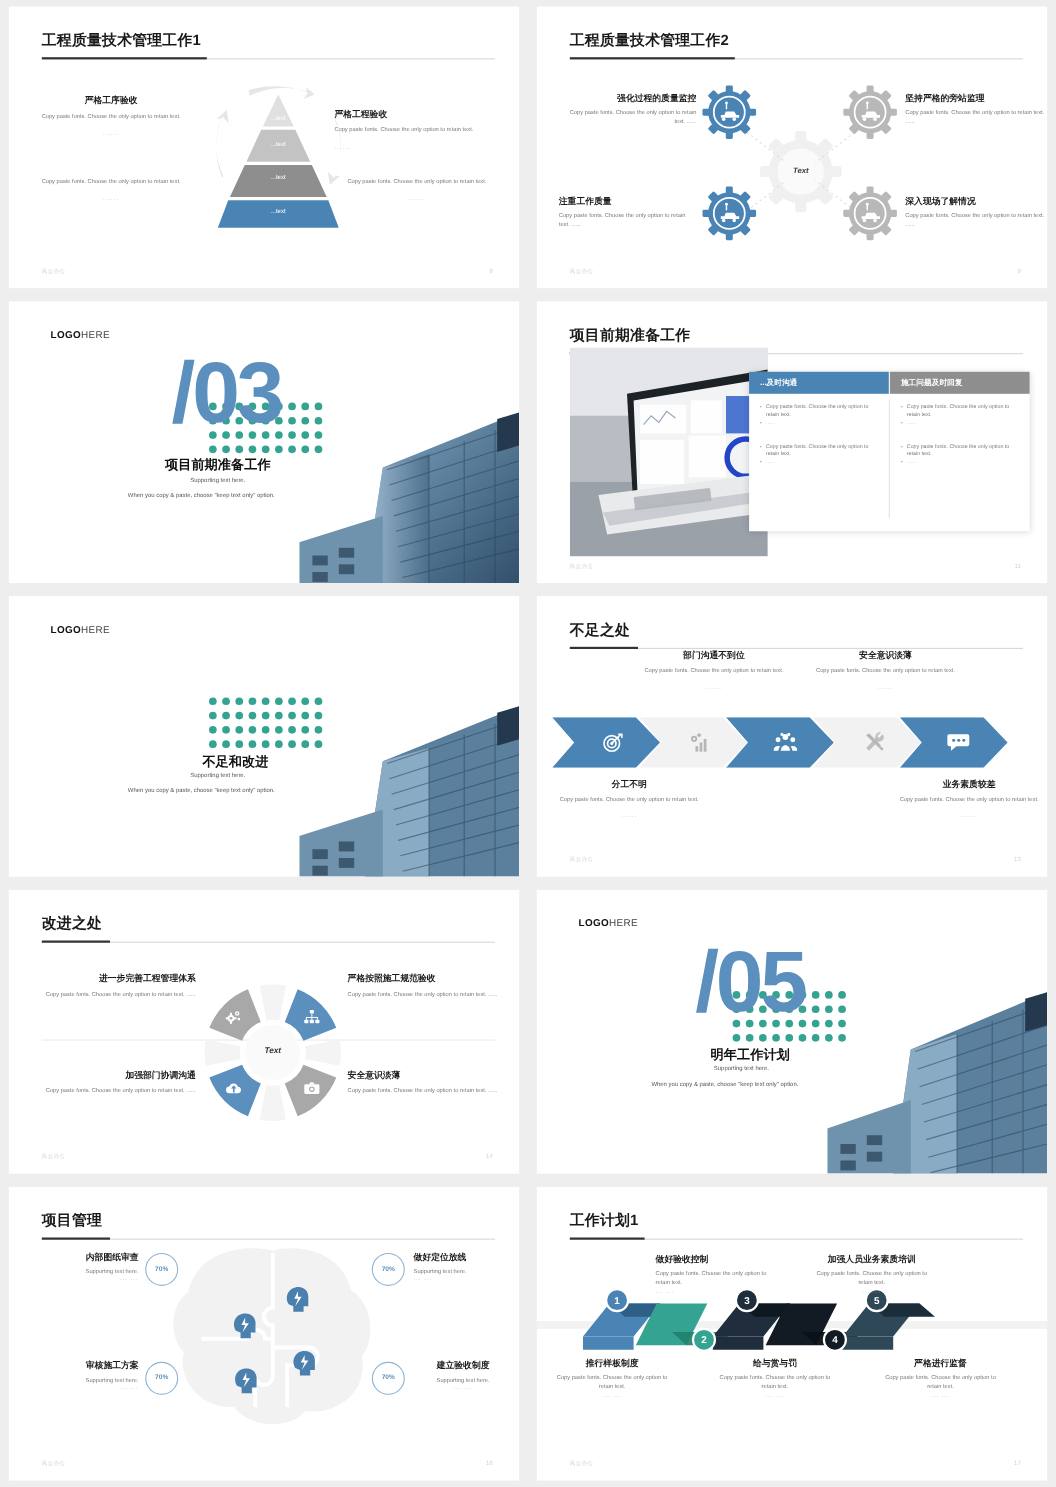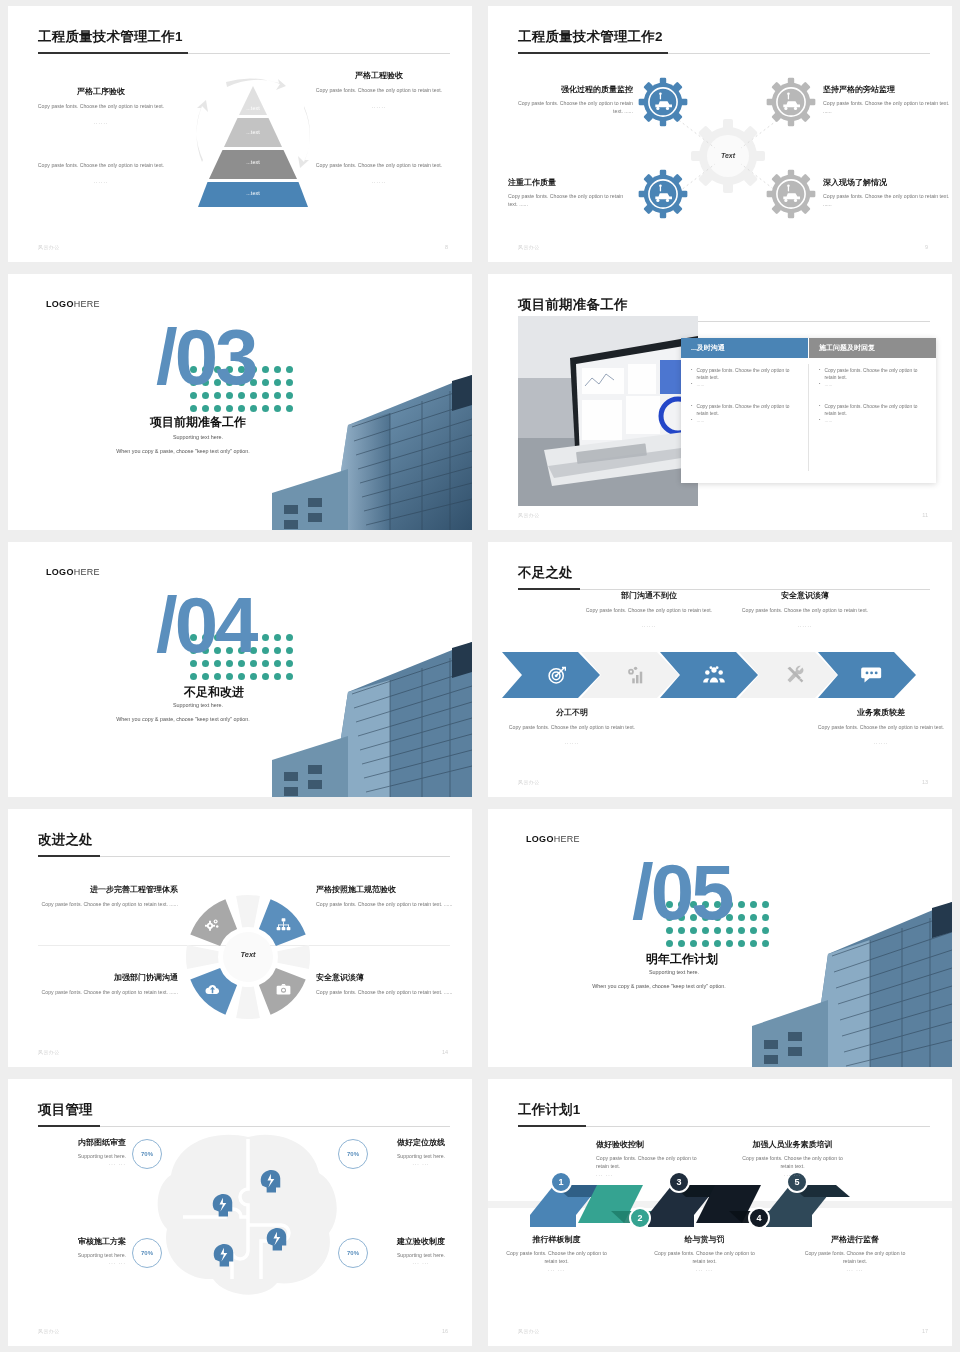--- a/index.html
+++ b/index.html
@@ -75,21 +75,21 @@
     <div style="position:absolute;left:18px;top:80px;width:150px;text-align:center">
       <div class="h3">严格工序验收</div>
       <div class="body-t" style="margin-top:5px">Copy paste fonts. Choose the only option to retain text.</div>
       <div class="dots-t" style="margin-top:9px">......</div>
     </div>
     <div style="position:absolute;left:18px;top:155px;width:150px;text-align:center">
       <div class="body-t">Copy paste fonts. Choose the only option to retain text.</div>
       <div class="dots-t" style="margin-top:9px">......</div>
     </div>
 
-    <div style="position:absolute;right:18px;top:64px;width:150px;text-align:center">
+    <div style="position:absolute;right:18px;top:92px;width:150px;">
       <div class="h3">严格工程验收</div>
       <div class="body-t" style="margin-top:5px">Copy paste fonts. Choose the only option to retain text.</div>
       <div class="dots-t" style="margin-top:9px">......</div>
     </div>
     <div style="position:absolute;right:18px;top:155px;width:150px;text-align:center">
       <div class="body-t">Copy paste fonts. Choose the only option to retain text.</div>
       <div class="dots-t" style="margin-top:9px">......</div>
     </div>
 
     <div class="pyr">
@@ -454,21 +454,20 @@
       <i></i>
         <i></i>
         <i></i>
         <i></i>
         <i></i>
         <i></i>
         <i></i>
         <i></i>
         <i></i>
     </div>
-    <div class="bignum" style="left:148px;top:44px">/04</div>
     <div class="sec-title" style="left:176px;top:142px">不足和改进</div>
     <div class="sec-sub1" style="left:90px;top:160px;width:200px;text-align:center">Supporting text here.</div>
     <div class="sec-sub2" style="left:60px;top:174px;width:230px;text-align:center">When you copy &amp; paste, choose "keep text only" option.</div>
     <div class="bldg">
       <svg width="200" height="165" viewBox="0 0 200 165">
         <polygon points="76,60 200,10 200,165 60,165" fill="url(#g1)" style="fill:#5b809e"></polygon>
         <polygon points="76,60 118,48 118,165 60,165" fill="#8aabc4"></polygon>
         <polygon points="0,128 76,104 76,165 0,165" fill="#6f93ad"></polygon>
         <g stroke="#2c4256" stroke-width="1" opacity=".55">
           <line x1="80" y1="62" x2="200" y2="22"></line>
@@ -783,21 +782,21 @@
     </svg>
 
     <div class="pct-circle" style="left:124px;top:60px">70%</div>
     <div style="position:absolute;left:28px;top:58px;width:90px;text-align:right">
       <div class="h3">内部图纸审查</div>
       <div class="body-t" style="margin-top:4px">Supporting text here.</div>
       <div class="dots-t">... ...</div>
     </div>
 
     <div class="pct-circle" style="left:330px;top:60px">70%</div>
-    <div style="position:absolute;left:368px;top:58px;width:90px;text-align:center">
+    <div style="position:absolute;left:368px;top:58px;width:90px;text-align:left">
       <div class="h3">做好定位放线</div>
       <div class="body-t" style="margin-top:4px">Supporting text here.</div>
       <div class="dots-t">... ...</div>
     </div>
 
     <div class="pct-circle" style="left:124px;top:159px">70%</div>
     <div style="position:absolute;left:28px;top:157px;width:90px;text-align:right">
       <div class="h3">审核施工方案</div>
       <div class="body-t" style="margin-top:4px">Supporting text here.</div>
       <div class="dots-t">... ...</div>

